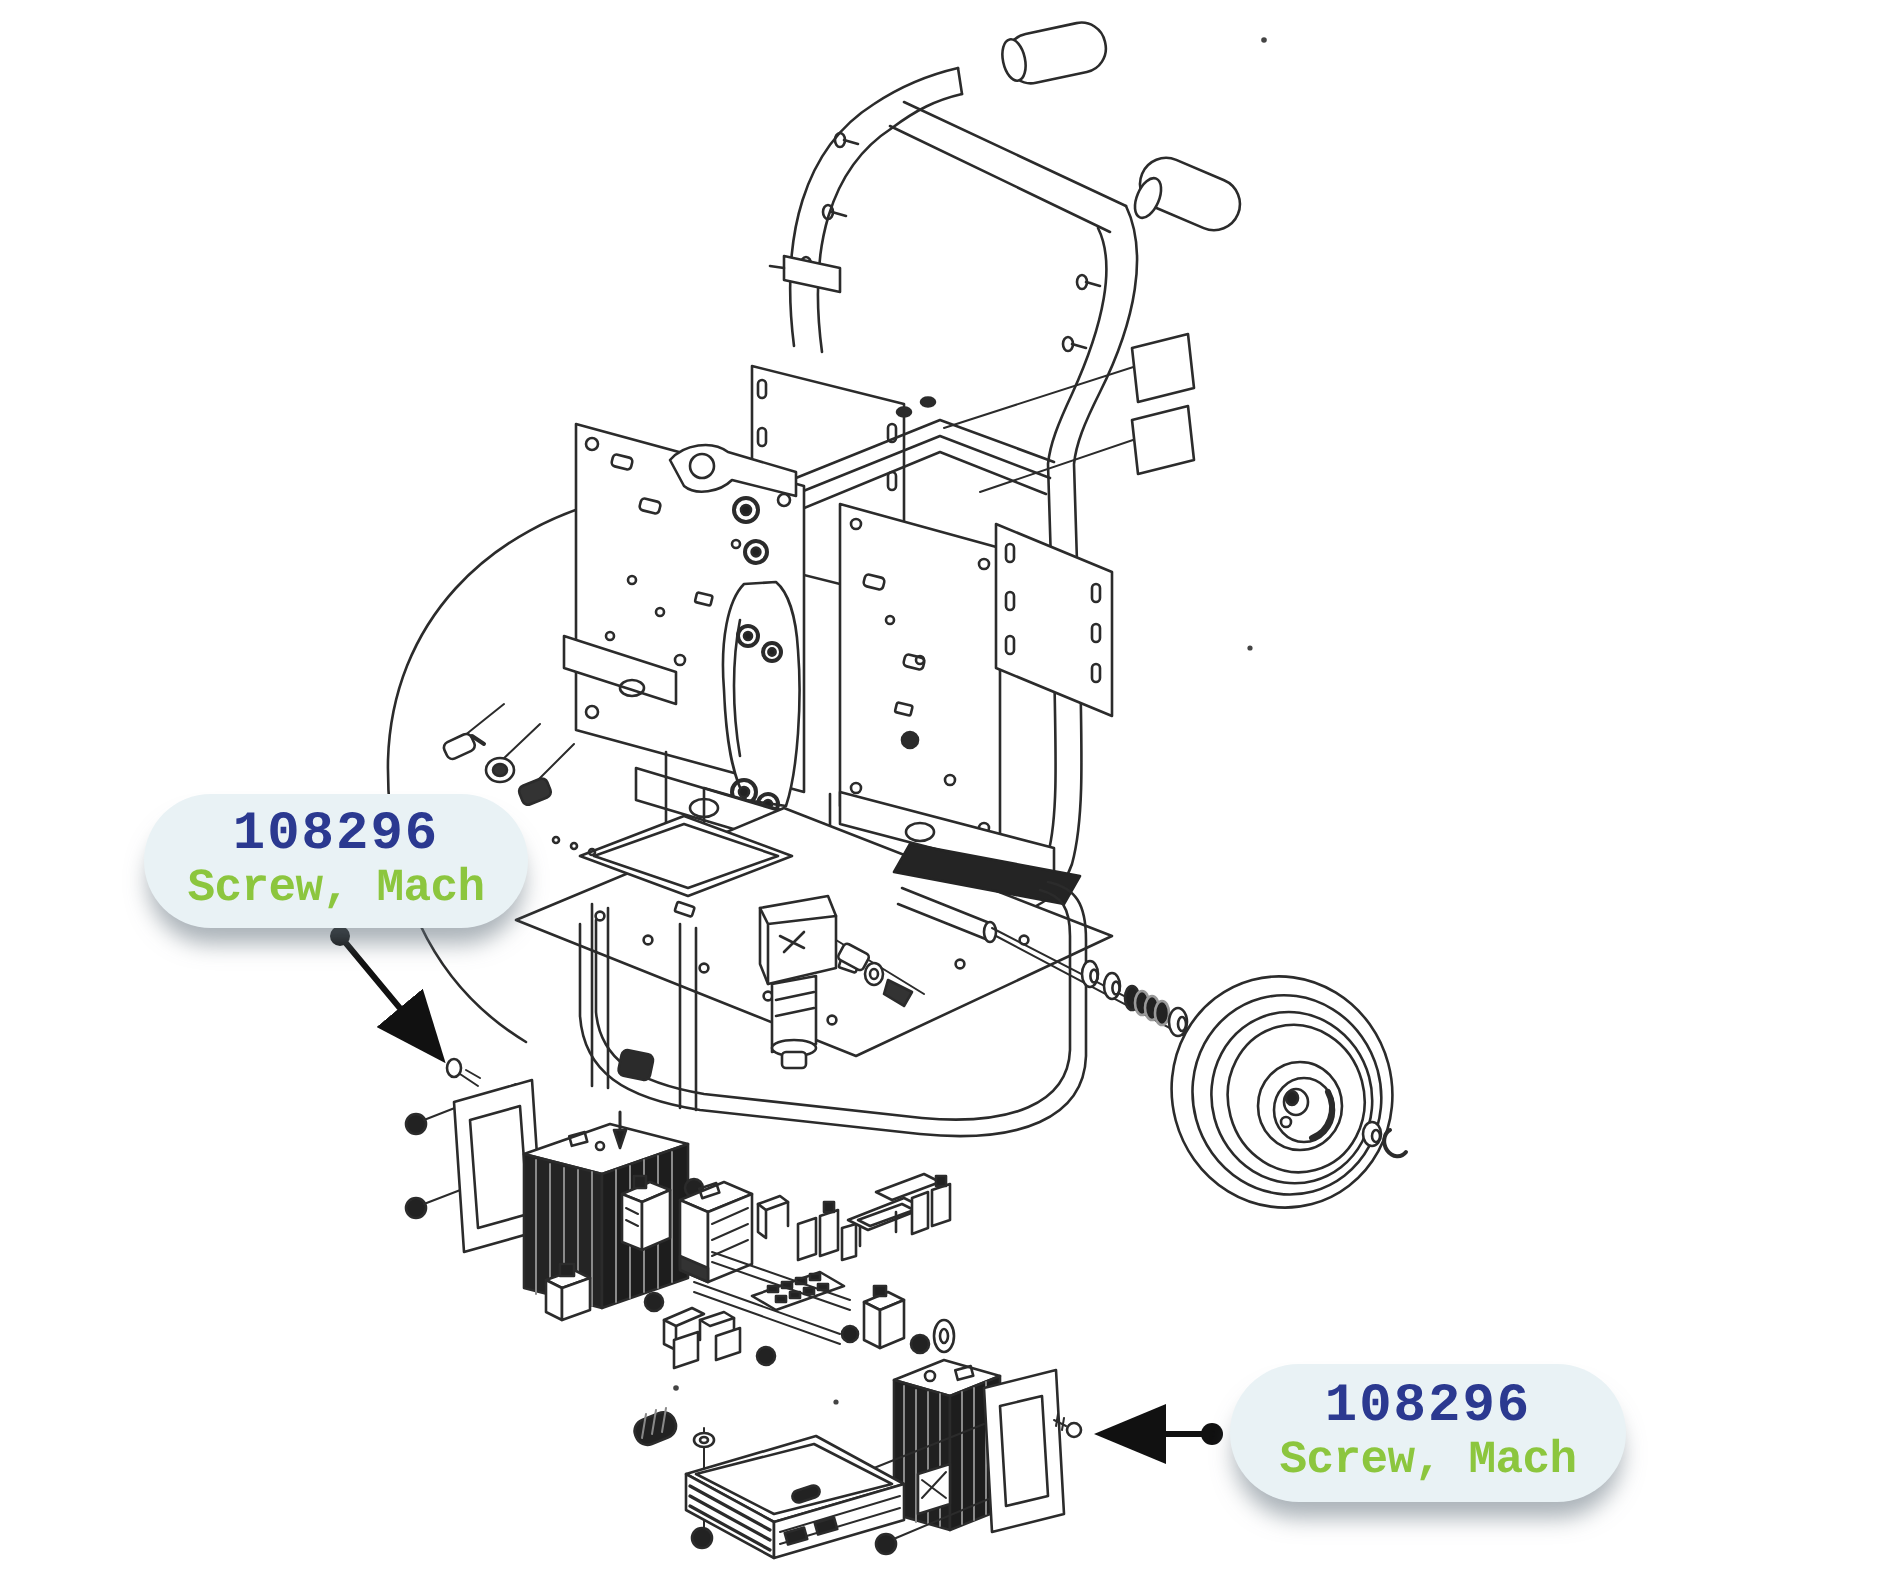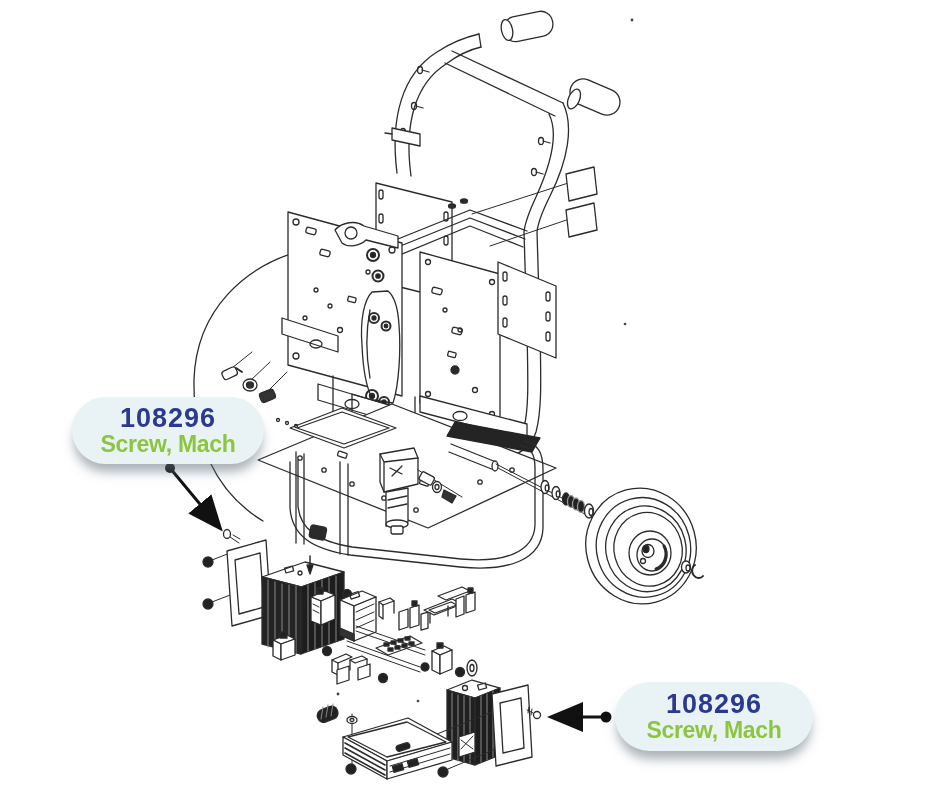--- a/index.html
+++ b/index.html
@@ -5,21 +5,21 @@
   html,body{margin:0;padding:0;background:#ffffff;}
   body{width:940px;height:788px;position:relative;overflow:hidden;
        font-family:"Liberation Sans",sans-serif;}
   .stage{position:absolute;left:0;top:0;width:940px;height:788px;}
   .stage svg{position:absolute;left:0;top:0;}
   .callout{
     position:absolute;display:flex;flex-direction:column;
     align-items:center;justify-content:center;
     background:#e9f2f5;border-radius:36px;
     box-shadow:0 10px 11px -2px rgba(100,115,125,.55);
-    z-index:5;cursor:pointer;
+    z-index:5;cursor:pointer;font-family:Liberation Mono, monospace;
   }
   #callout-top{left:72px;top:397px;width:192px;height:67px;}
   #callout-bottom{left:615px;top:682px;width:198px;height:69px;}
   .part-number{font-size:27px;font-weight:800;line-height:1.05;
     color:#2b3990;letter-spacing:1px;}
   .part-name{font-size:23px;font-weight:700;line-height:1.1;
     color:#8cc63e;letter-spacing:-0.3px;}
 </style>
 </head>
 <body>

